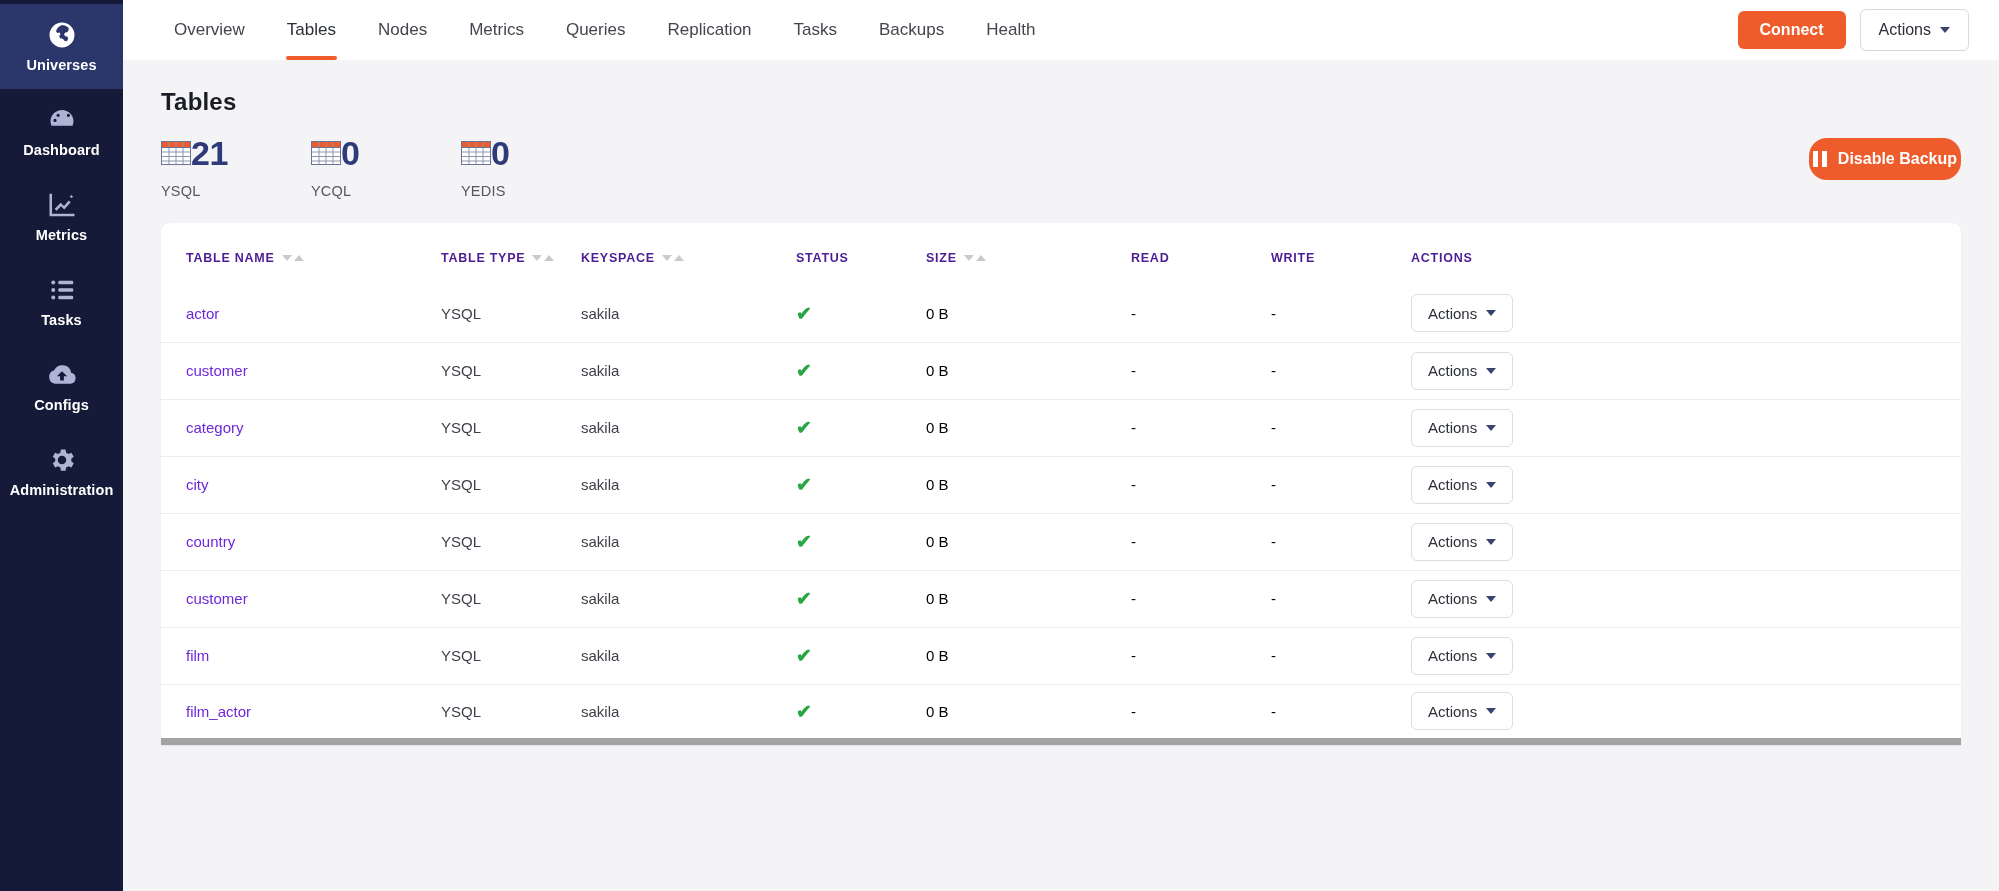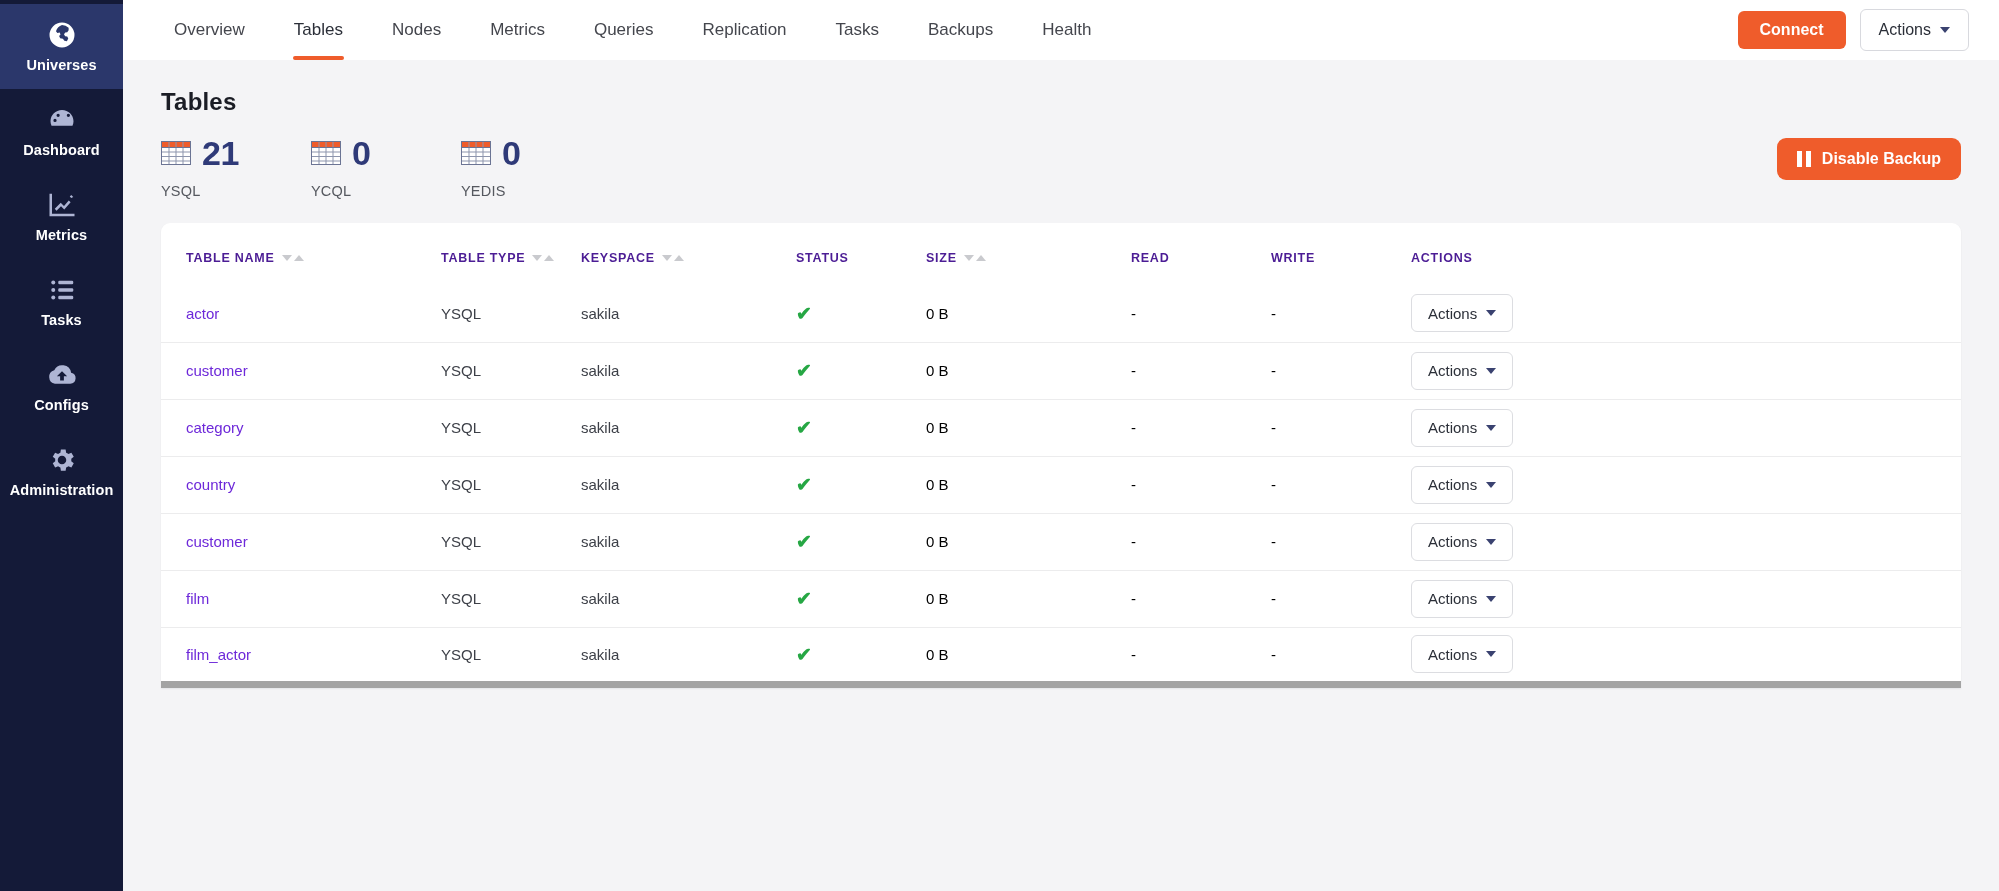--- a/index.html
+++ b/index.html
@@ -39,21 +39,21 @@
   
   #main { flex: 1; height: 891px; background: #f4f4f6; position: relative; overflow: hidden; }
 
   
   #topnav {
     height: 60px; background: #ffffff;
     display: flex; align-items: flex-start;
     padding: 0 24px 0 30px;
     position: relative;
   }
-  #tabs { display: flex; align-items: flex-end; height: 60px; gap: 7px; }
+  #tabs { display: flex; align-items: flex-end; height: 60px; }
   .tab {
     position: relative; height: 60px;
     display: flex; align-items: center;
     padding: 0 21px;
     font-size: 17px; color: #44464d;
     white-space: nowrap; cursor: pointer;
   }
   .tab.active { color: #2b2f38; }
   .tab.active::after {
     content: ""; position: absolute;
@@ -91,34 +91,34 @@
   
   #content { padding: 28px 38px 0 38px; }
   #page-title {
     font-size: 24px; font-weight: 700; color: #1b1d25;
     letter-spacing: .2px;
   }
 
   #summary-row { display: flex; align-items: flex-start; margin-top: 16px; }
   #stats { display: flex; }
   .stat { width: 150px; }
-  .stat-top { display: flex; align-items: center; gap: 11px; height: 42px; }
+  .stat-top { display: flex; align-items: center; height: 42px; }
   .tbl-ico { width: 30px; height: 24px; display: block; }
   .stat-num {
     font-size: 34px; font-weight: 700; color: #2f3a78;
     line-height: 1; letter-spacing: -.5px;
   }
   .stat-label {
     margin-top: 9px; font-size: 14.5px; color: #55585f; letter-spacing: .2px;
   }
   #backup-btn-wrap { margin-left: auto; padding-top: 6px; }
   .btn-backup {
     background: #ef5c2b; color: #ffffff; border: none;
-    height: 42px; padding: 0 20px; font-size: 16px; font-weight: 700;
-    border-radius: 9px; display: inline-flex; align-items: center; gap: 11px;
+    height: 42px; padding: 0 4px; font-size: 16px; font-weight: 700;
+    border-radius: 18px; display: inline-flex; align-items: center; gap: 11px;
     cursor: pointer;
   }
   .pause-ico { display: inline-flex; gap: 4px; }
   .pause-ico i { display: block; width: 5px; height: 16px; background: #ffffff; }
 
   
   #card {
     margin-top: 24px;
     background: #ffffff;
     border-radius: 9px 9px 0 0;
@@ -414,20 +414,33 @@
                 <td><span class="check">✔</span></td>
                 <td class="muted">0 B</td>
                 <td class="muted">-</td>
                 <td class="muted">-</td>
                 <td class="cell-actions"><button class="btn-row-actions">
                     <span>Actions</span>
                     <span class="caret"></span>
                   </button></td>
               </tr>
               <tr>
+                <td class="p-l"><span class="tname">city</span></td>
+                <td>YSQL</td>
+                <td>sakila</td>
+                <td><span class="check">✔</span></td>
+                <td class="muted">0 B</td>
+                <td class="muted">-</td>
+                <td class="muted">-</td>
+                <td class="cell-actions"><button class="btn-row-actions">
+                    <span>Actions</span>
+                    <span class="caret"></span>
+                  </button></td>
+              </tr>
+              <tr>
                 <td class="p-l"><span class="tname">country</span></td>
                 <td>YSQL</td>
                 <td>sakila</td>
                 <td><span class="check">✔</span></td>
                 <td class="muted">0 B</td>
                 <td class="muted">-</td>
                 <td class="muted">-</td>
                 <td class="cell-actions"><button class="btn-row-actions">
                     <span>Actions</span>
                     <span class="caret"></span>

